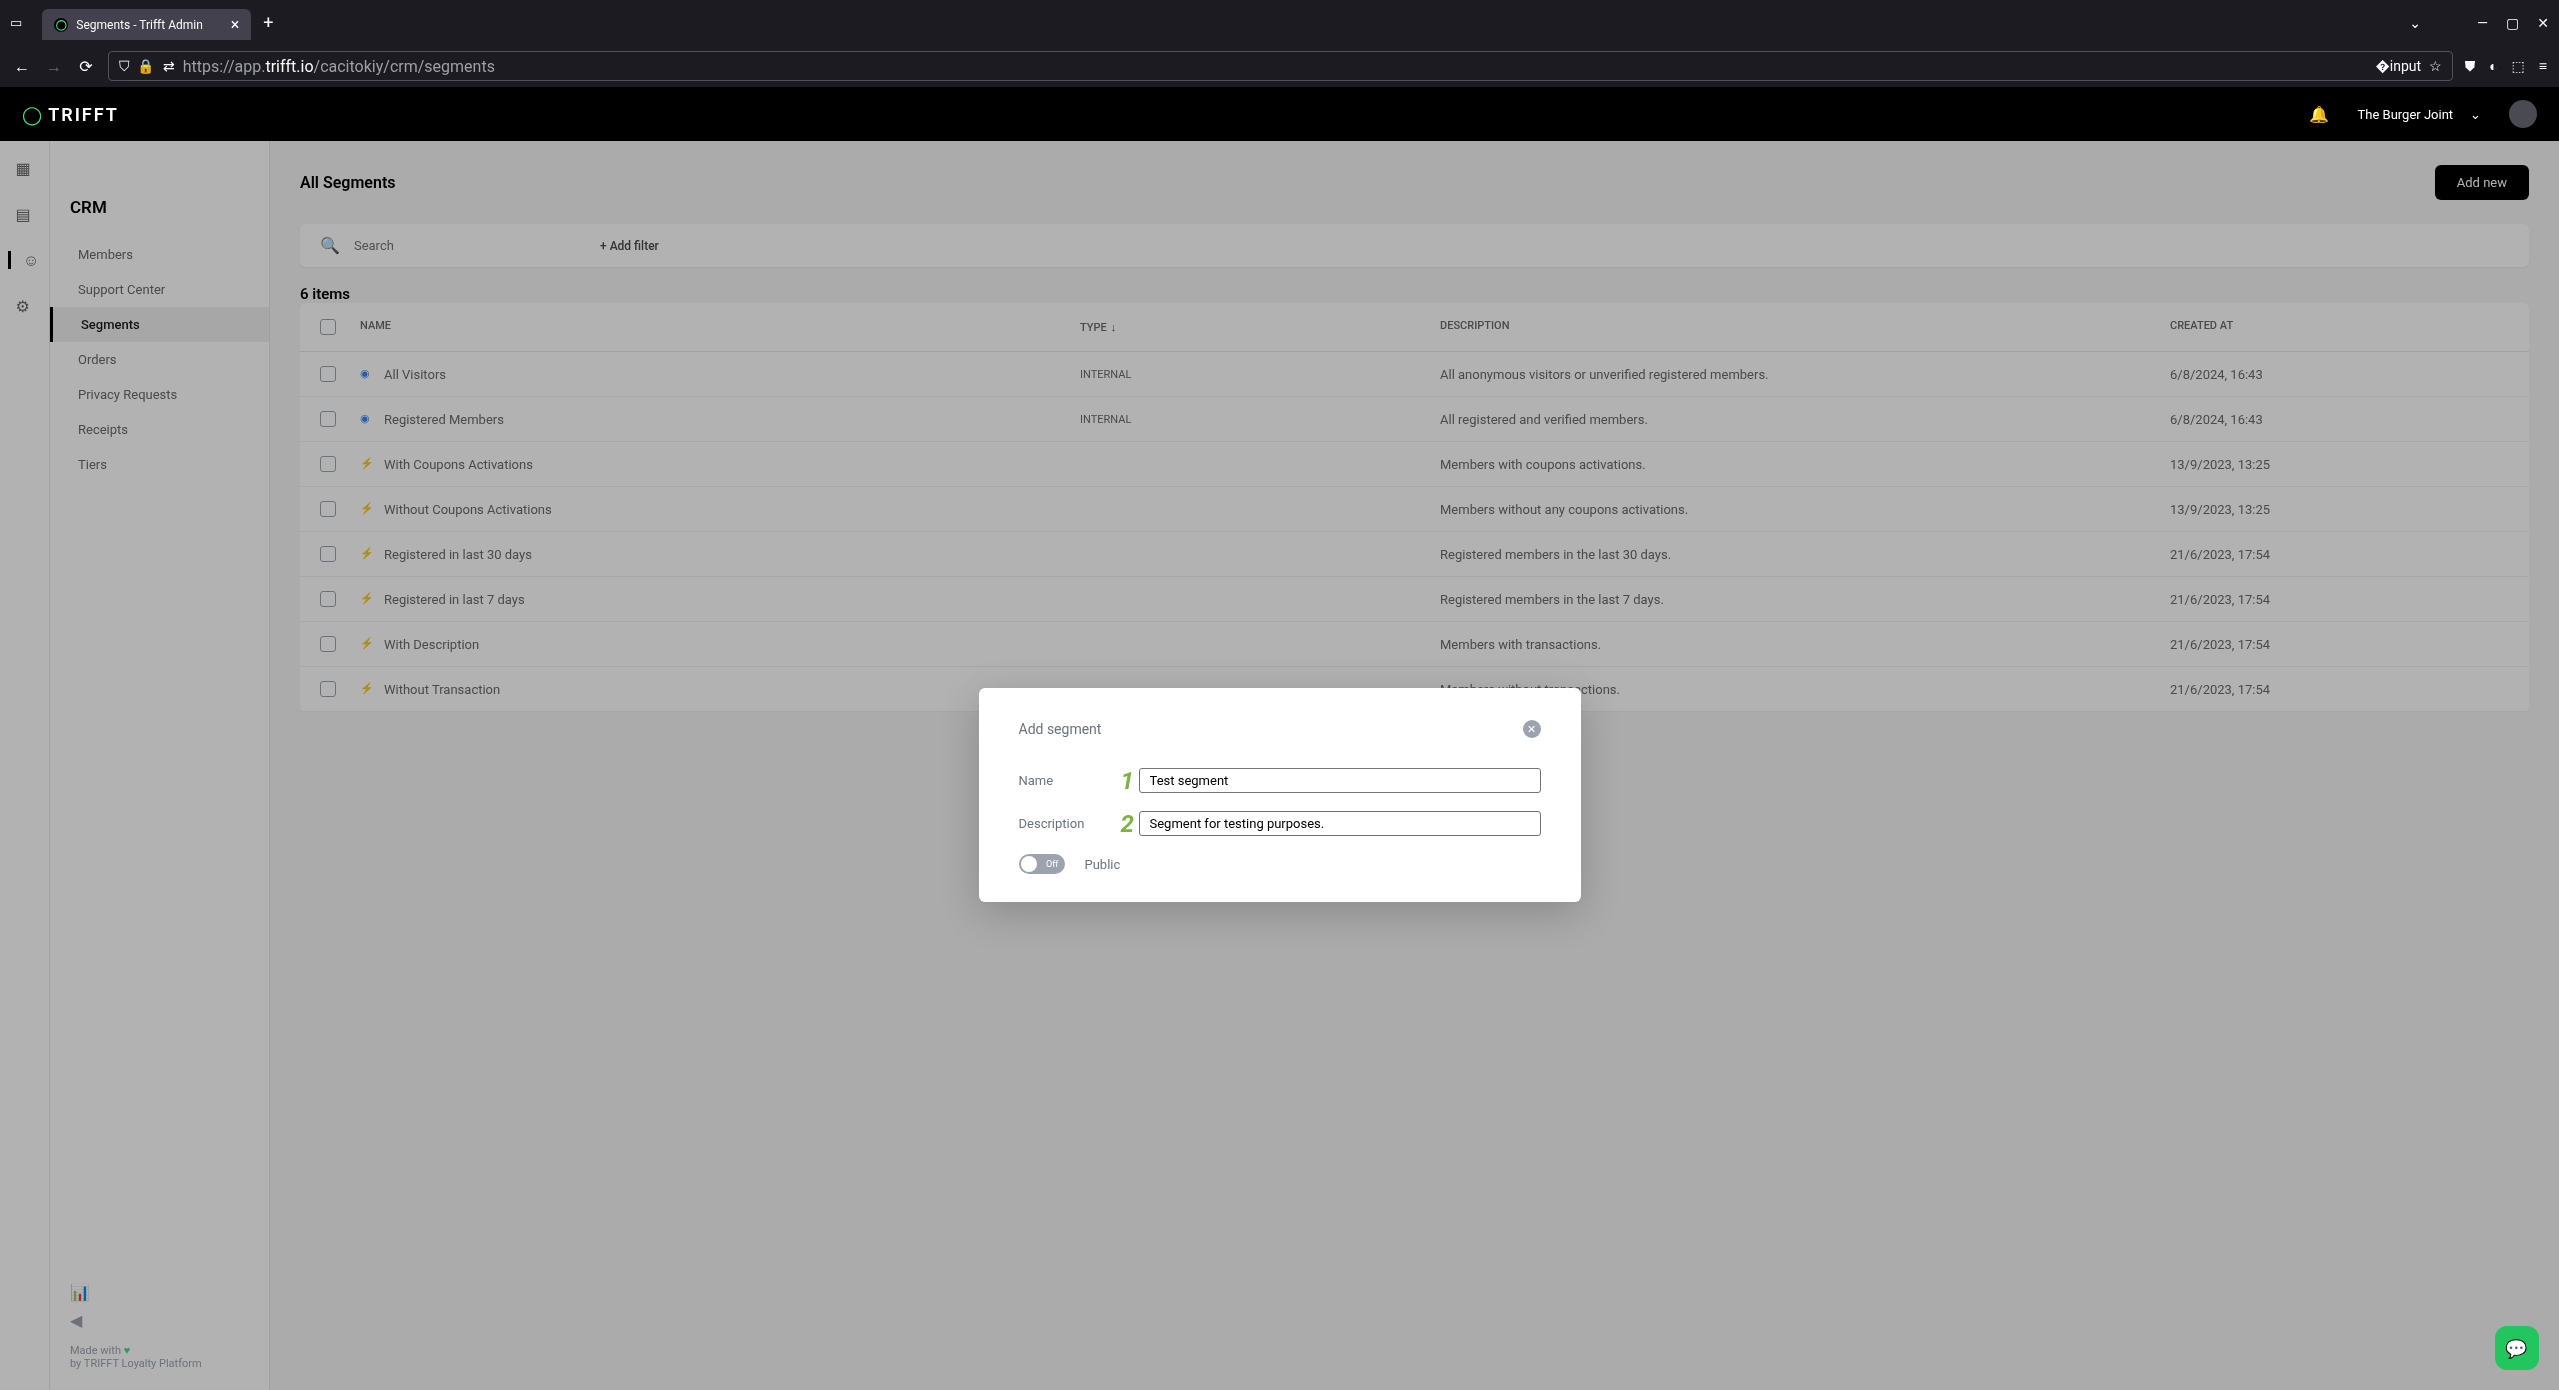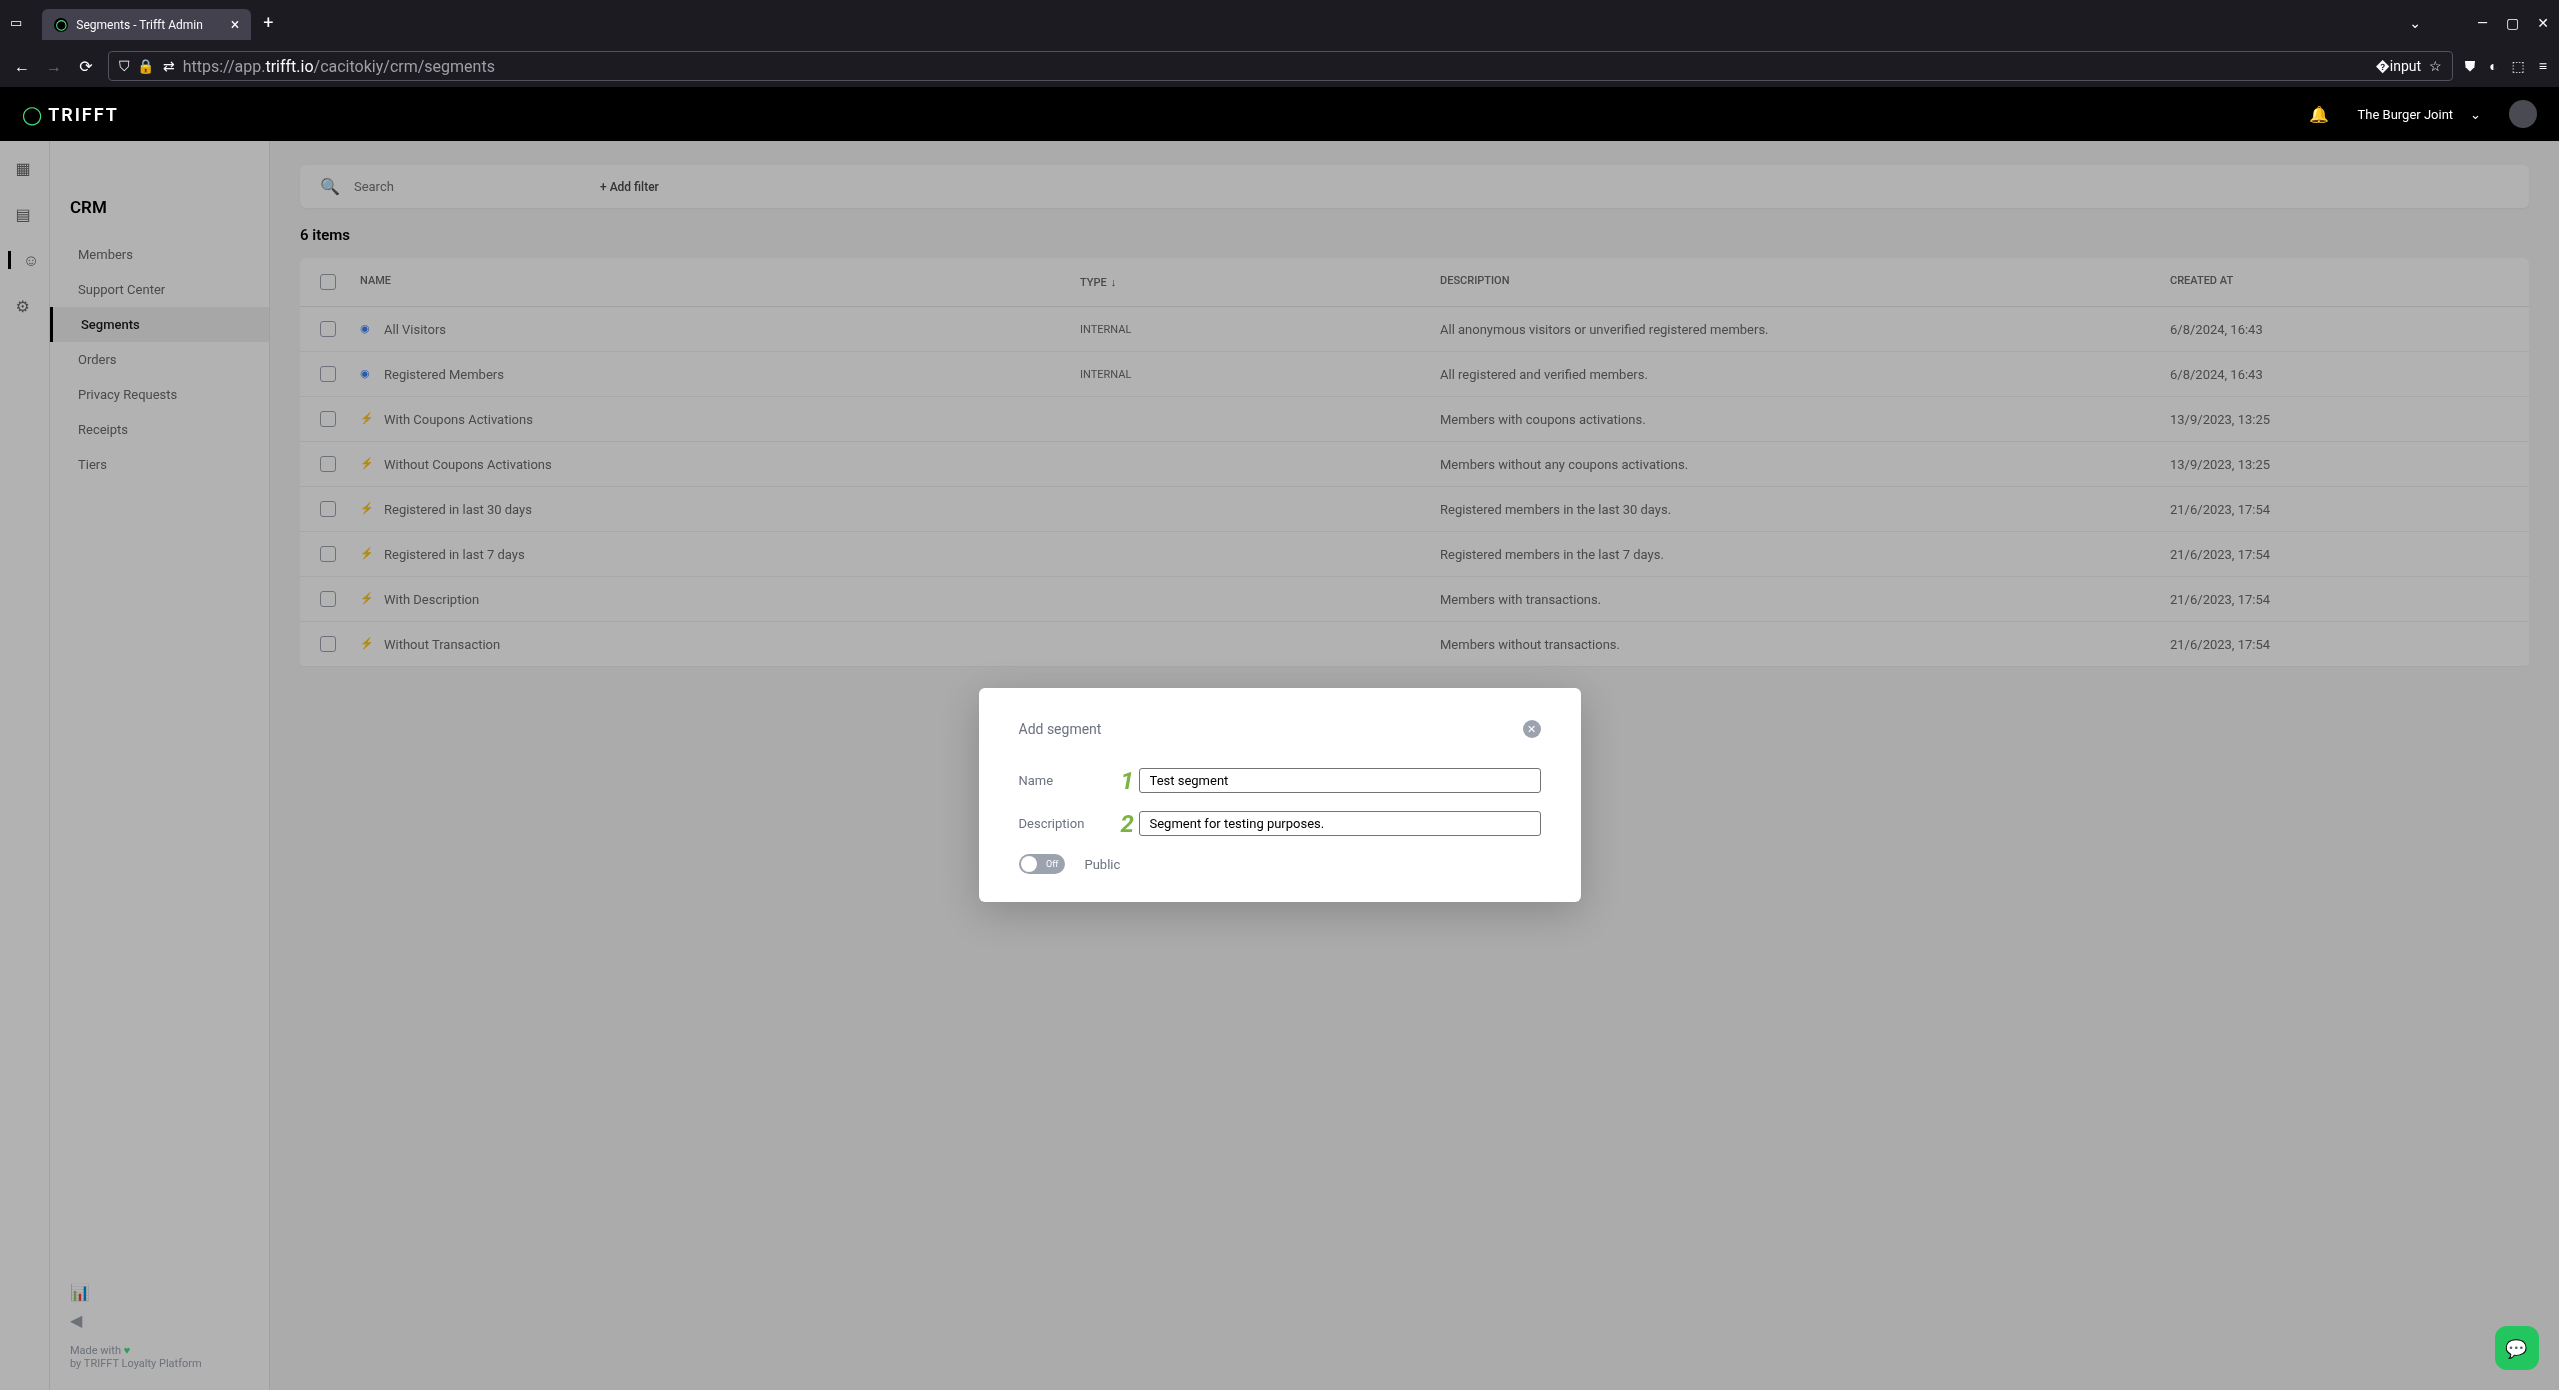--- a/index.html
+++ b/index.html
@@ -54,21 +54,21 @@
 .content-header { display: flex; justify-content: space-between; align-items: center; margin-bottom: 24px; }
 .page-title { font-size: 16px; font-weight: 600; }
 .add-new-btn { background: #000; color: #fff; padding: 10px 22px; border-radius: 6px; font-size: 13px; cursor: pointer; border: none; }
 
 .filter-bar { background: #fff; border-radius: 6px; padding: 12px 20px; display: flex; align-items: center; gap: 30px; margin-bottom: 18px; box-shadow: 0 1px 2px rgba(0,0,0,0.05); }
 .search-box { display: flex; align-items: center; gap: 14px; flex: 0 0 250px; }
 .search-icon { color: #9ca3af; font-size: 16px; }
 .search-input { border: none; outline: none; font-size: 13px; flex: 1; }
 .add-filter { color: #4a4a4a; font-size: 12px; cursor: pointer; font-weight: 500; }
 
-.items-count { font-size: 15px; font-weight: 600; margin-bottom: 14px; }
+.items-count { font-size: 15px; font-weight: 600; }
 
 .table { background: #fff; border-radius: 6px; }
 .thead { display: flex; padding: 16px 20px; border-bottom: 1px solid #e5e5e5; font-size: 11px; color: #6b6b6b; font-weight: 500; }
 .th-check { width: 40px; }
 .th-name { flex: 0 0 720px; }
 .th-type { flex: 0 0 360px; display: flex; align-items: center; gap: 4px; }
 .th-desc { flex: 0 0 730px; }
 .th-created { flex: 1; }
 .sort-arrow { color: #4a4a4a; }
 
@@ -192,20 +192,24 @@
 
     <div class="stats-btn" style="color:#9ca3af;">📊</div>
     <div class="collapse-btn" style="color:#9ca3af;">◀</div>
     <div class="made-with">
       <span>Made with</span> <span class="heart">♥</span><br>
       <span>by TRIFFT Loyalty Platform</span>
     </div>
   </div>
 
   <div class="content-area">
+    <div class="content-header">
+      <div class="page-title">All Segments</div>
+      <button class="add-new-btn">Add new</button>
+    </div>
 
     <div class="filter-bar">
       <div class="search-box">
         <span class="search-icon">🔍</span>
         <input class="search-input" placeholder="Search" style="">
       </div>
       <span class="add-filter">+ Add filter</span>
     </div>
 
     <div class="items-count">6 items</div>

